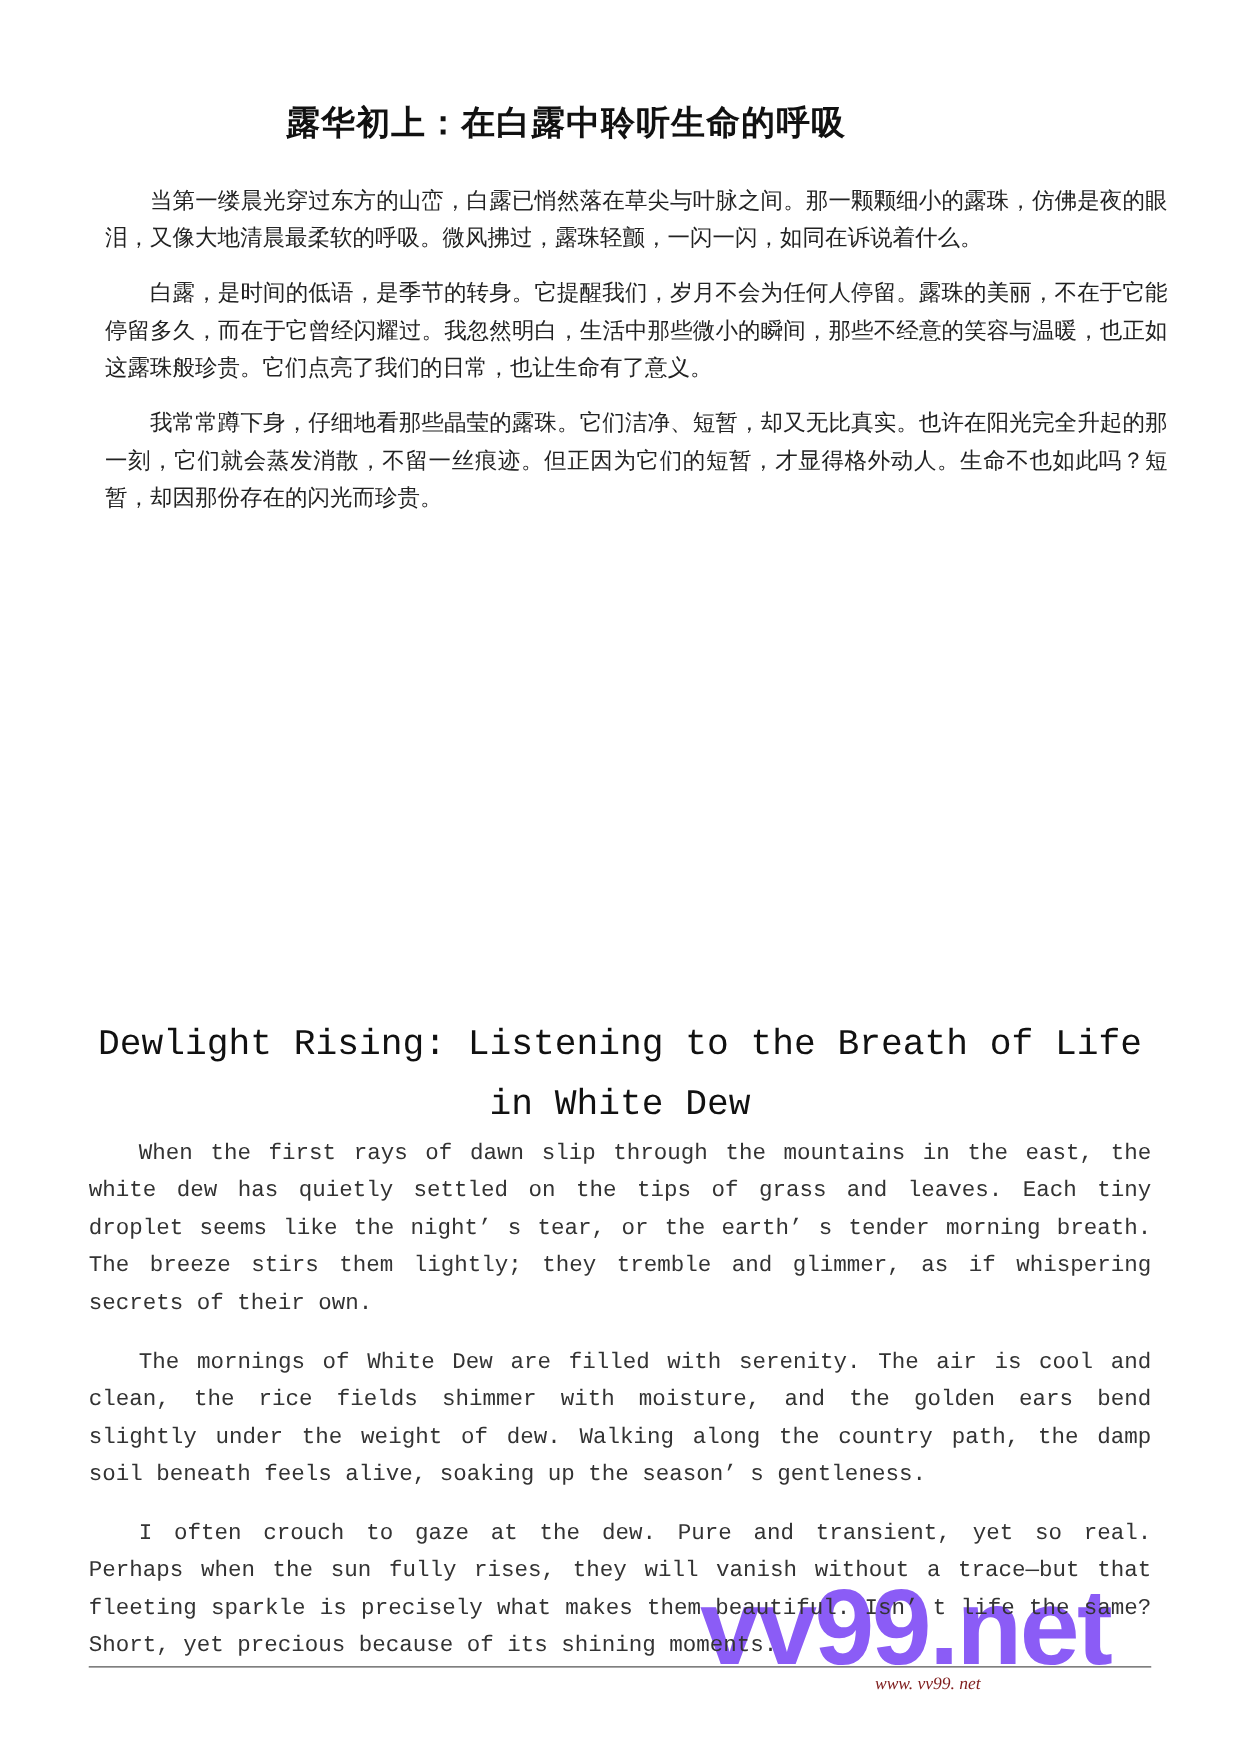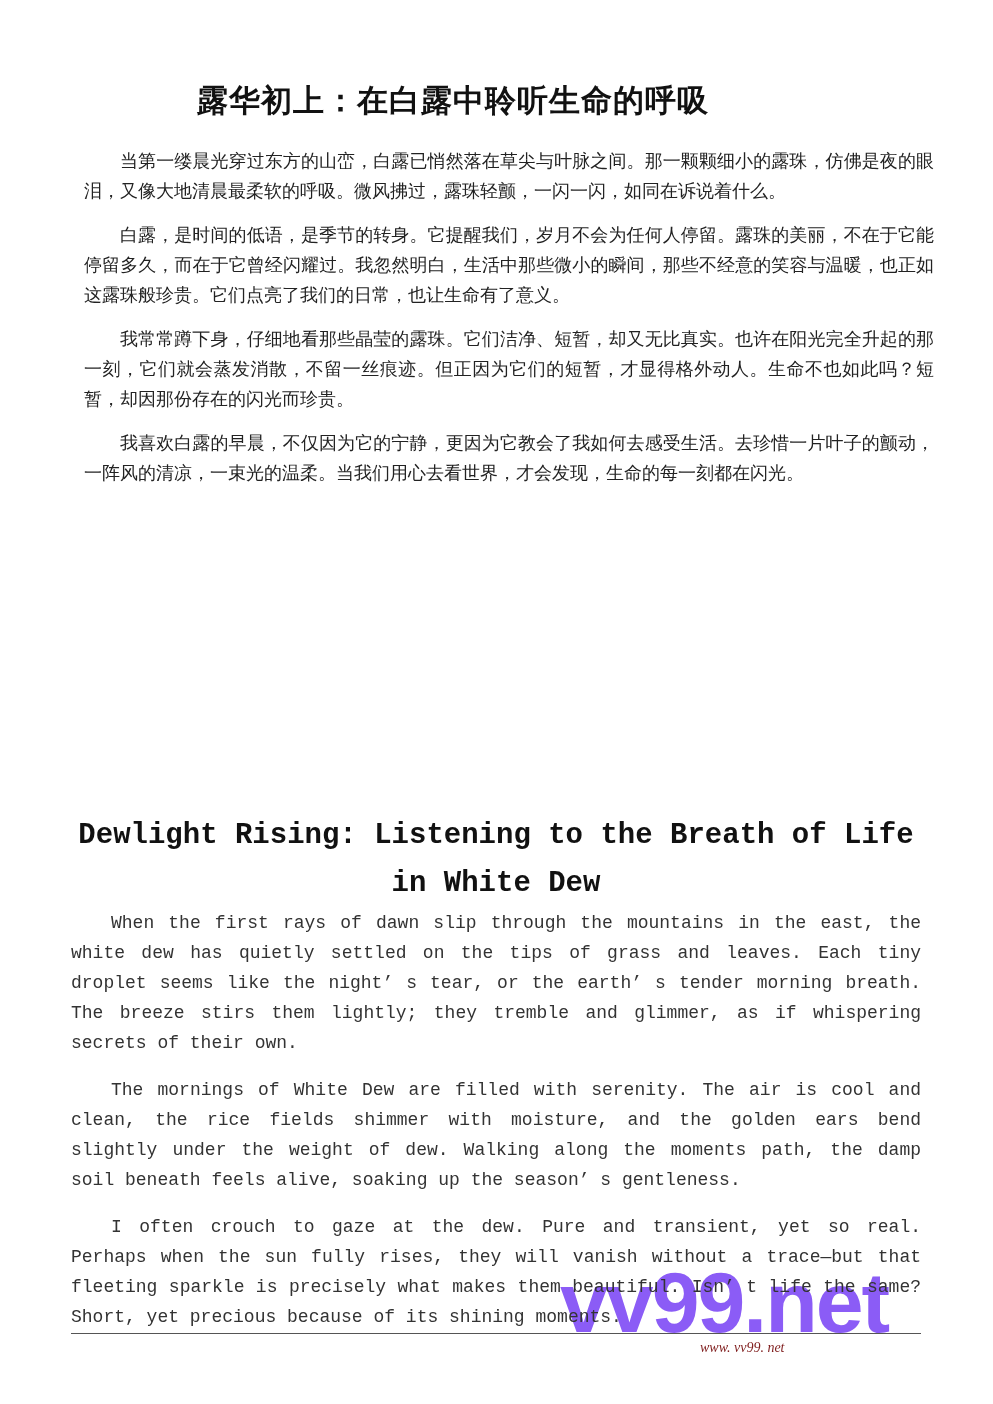--- a/index.html
+++ b/index.html
@@ -1,20 +1,20 @@
 <!DOCTYPE html>
 <html><head>
 <meta charset="utf-8">
 <style>
   html, body { margin: 0; padding: 0; background: #ffffff; }
   body { width: 993px; height: 1404px; position: relative; overflow: hidden; color: #1a1a1a; }
   .page { position: absolute; left: 0; top: 0; width: 993px; height: 1404px; }
   .zh-title {
     position: absolute; left: 0; top: 80px; width: 906px; text-align: center;
-    font-family: "DejaVu Sans", sans-serif; font-size: 31px; font-weight: bold; letter-spacing: 1px;
+    font-family: "DejaVu Sans", sans-serif; font-size: 27px; font-weight: bold; letter-spacing: 1px;
     color: #111;
   }
   .zh-body {
     position: absolute; left: 84px; top: 146px; width: 850px;
     font-family: "DejaVu Serif", serif; font-size: 18px; line-height: 30px; color: #222;
   }
   .zh-body p { margin: 0 0 14px 0; text-align: justify; }
   .zh-body p.indent { text-indent: 36px; }
   .en-title {
     position: absolute; left: 71px; top: 812px; width: 850px; text-align: center;
@@ -45,27 +45,26 @@
 <div class="page">
 
   <div class="watermark">vv99.net</div>
 
   <h1 class="zh-title content-layer" style="margin:0;">露华初上：在白露中聆听生命的呼吸</h1>
 
   <div class="zh-body">
     <p class="indent">当第一缕晨光穿过东方的山峦，白露已悄然落在草尖与叶脉之间。那一颗颗细小的露珠，仿佛是夜的眼泪，又像大地清晨最柔软的呼吸。微风拂过，露珠轻颤，一闪一闪，如同在诉说着什么。</p>
     <p class="indent">白露，是时间的低语，是季节的转身。它提醒我们，岁月不会为任何人停留。露珠的美丽，不在于它能停留多久，而在于它曾经闪耀过。我忽然明白，生活中那些微小的瞬间，那些不经意的笑容与温暖，也正如这露珠般珍贵。它们点亮了我们的日常，也让生命有了意义。</p>
     <p class="indent">我常常蹲下身，仔细地看那些晶莹的露珠。它们洁净、短暂，却又无比真实。也许在阳光完全升起的那一刻，它们就会蒸发消散，不留一丝痕迹。但正因为它们的短暂，才显得格外动人。生命不也如此吗？短暂，却因那份存在的闪光而珍贵。</p>
-    <p class="indent">我喜欢白露的早晨，不仅因为它的宁静，更因为它教会了我如何去感受生活。去珍惜一片叶子的颤动，一阵风的清凉，一束光的温柔。当我们用心去看世界，才会发现，生命的每一刻都在闪光。</p>
   </div>
 
-  <h2 class="en-title" style="margin:0;font-weight:bold;">Dewlight Rising: Listening to the Breath of Life in White Dew</h2>
+  <h2 class="en-title" style="margin:0;font-weight:normal;">Dewlight Rising: Listening to the Breath of Life in White Dew</h2>
 
   <div class="en-body content-layer" style="position:absolute;">
     <p>When the first rays of dawn slip through the mountains in the east, the white dew has quietly settled on the tips of grass and leaves. Each tiny droplet seems like the night’ s tear, or the earth’ s tender morning breath. The breeze stirs them lightly; they tremble and glimmer, as if whispering secrets of their own.</p>
-    <p>The mornings of White Dew are filled with serenity. The air is cool and clean, the rice fields shimmer with moisture, and the golden ears bend slightly under the weight of dew. Walking along the moments path, the damp soil beneath feels alive, soaking up the season’ s gentleness.</p>
+    <p>The mornings of White Dew are filled with serenity. The air is cool and clean, the rice fields shimmer with moisture, and the golden ears bend slightly under the weight of dew. Walking along the country path, the damp soil beneath feels alive, soaking up the season’ s gentleness.</p>
     <p>I often crouch to gaze at the dew. Pure and transient, yet so real. Perhaps when the sun fully rises, they will vanish without a trace—but that fleeting sparkle is precisely what makes them beautiful. Isn’ t life the same? Short, yet precious because of its shining moments.</p>
   </div>
 
   <div class="footer-rule"></div>
   <div class="footer-url">www. vv99. net</div>
 
 </div>
 
 </body></html>

